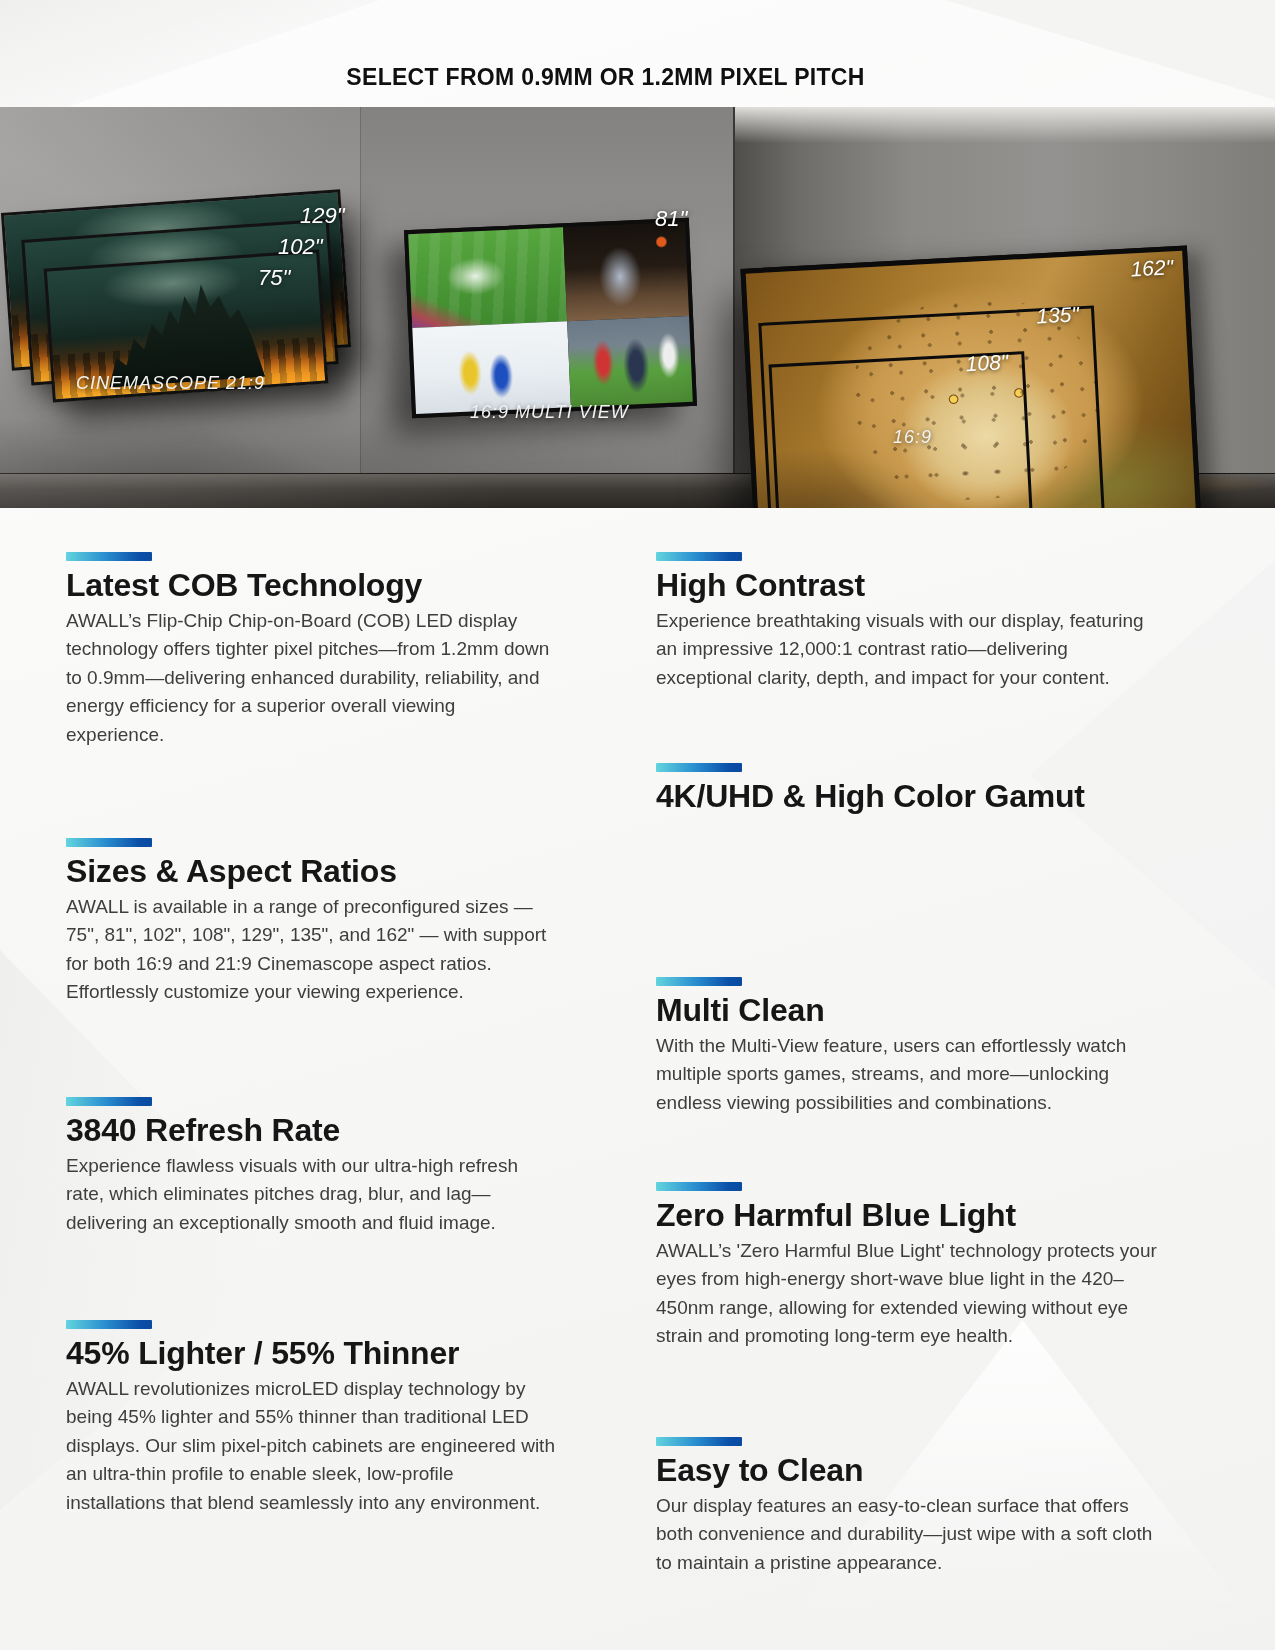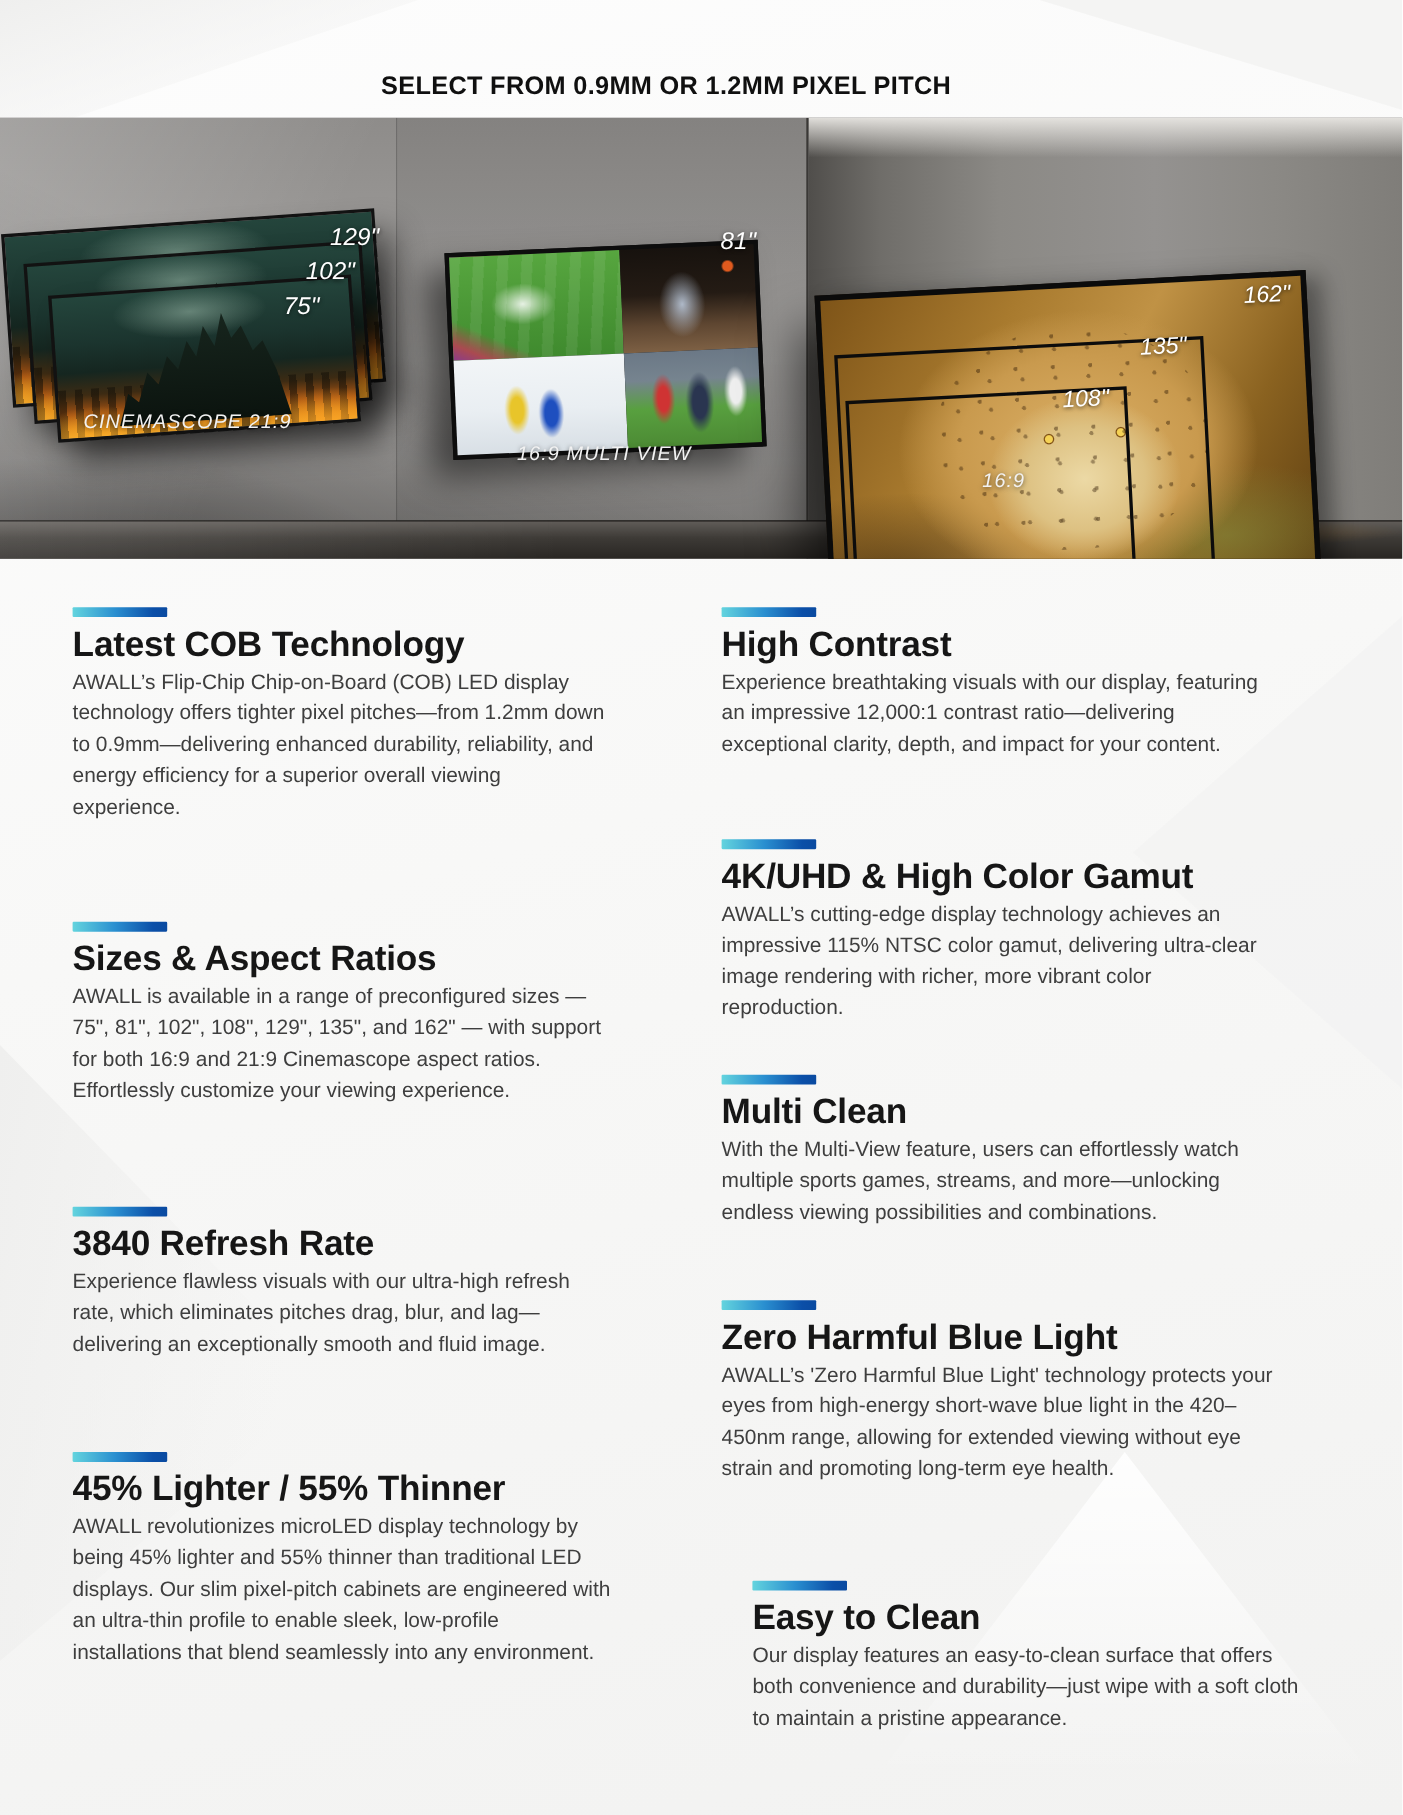--- a/index.html
+++ b/index.html
@@ -194,34 +194,33 @@
 
   <section class="feature col-right" style="top:552px;">
     <div class="accent-bar"></div>
     <h2>High Contrast</h2>
     <p>Experience breathtaking visuals with our display, featuring an impressive 12,000:1 contrast ratio—delivering exceptional clarity, depth, and impact for your content.</p>
   </section>
 
   <section class="feature col-right" style="top:763px;">
     <div class="accent-bar"></div>
     <h2>4K/UHD &amp; High Color Gamut</h2>
-    <p>AWALL’s cutting-edge display technology achieves an impressive 115% NTSC color gamut, delivering ultra-clear image rendering with richer, more vibrant color reproduction.</p>
   </section>
 
   <section class="feature col-right" style="top:977px;">
     <div class="accent-bar"></div>
     <h2>Multi Clean</h2>
     <p>With the Multi-View feature, users can effortlessly watch multiple sports games, streams, and more—unlocking endless viewing possibilities and combinations.</p>
   </section>
 
   <section class="feature col-right" style="top:1182px;">
     <div class="accent-bar"></div>
     <h2>Zero Harmful Blue Light</h2>
     <p>AWALL’s 'Zero Harmful Blue Light' technology protects your eyes from high-energy short-wave blue light in the 420–450nm range, allowing for extended viewing without eye strain and promoting long-term eye health.</p>
   </section>
 
-  <section class="feature col-right" style="top:1437px;margin-left:28px;">
+  <section class="feature col-right" style="top:1437px;">
     <div class="accent-bar"></div>
     <h2>Easy to Clean</h2>
     <p>Our display features an easy-to-clean surface that offers both convenience and durability—just wipe with a soft cloth to maintain a pristine appearance.</p>
   </section>
 
 </div>
 
 </body></html>

